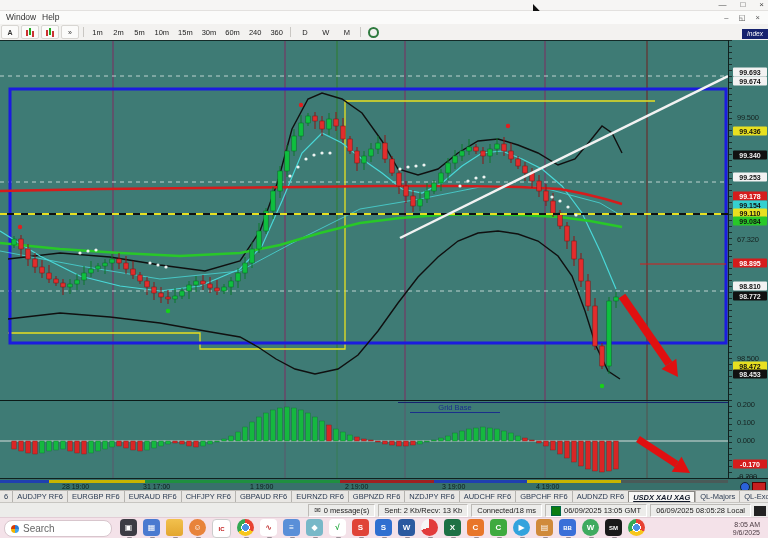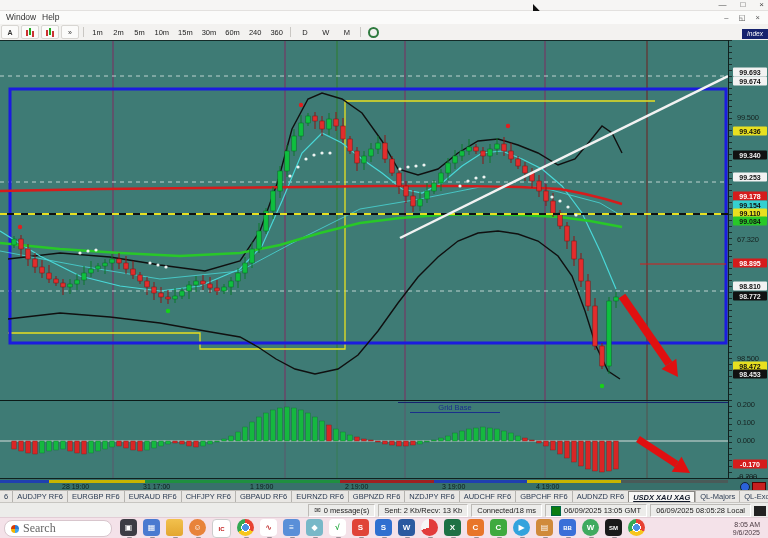--- a/index.html
+++ b/index.html
@@ -59,21 +59,21 @@
      linear-gradient(#222,#222) 0 0/12px 10px no-repeat,
      linear-gradient(#3c3,#3c3) 2px 5px/2px 4px no-repeat,
      linear-gradient(#cc3,#cc3) 5px 3px/2px 6px no-repeat,
      linear-gradient(#c33,#c33) 8px 1px/2px 8px no-repeat;margin-right:2px;}
   
   #taskbar{position:absolute;left:0;top:517px;width:768px;height:21px;background:#f4e2e9;border-top:1px solid #e2cdd6;
            display:flex;align-items:center;}
   #search{width:100px;height:15px;margin-left:4px;background:#fff;border:1px solid #d8c6cd;border-radius:8px;
           display:flex;align-items:center;gap:4px;padding-left:6px;}
   #search .sicon{width:8px;height:8px;border-radius:50%;background:conic-gradient(#2b7cd3 0 25%,#41a5ee 25% 50%,#f3b500 50% 75%,#d83b01 75%);}
-  #search span{font-size:12px;color:#666;font-family:Liberation Serif, serif;}
+  #search span{font-size:10px;color:#666;}
   #apps{display:flex;align-items:flex-start;gap:6px;margin-left:8px;}
   .app{position:relative;width:17px;height:17px;border-radius:4px;display:flex;align-items:center;justify-content:center;
        font-size:8px;font-weight:bold;line-height:1;}
   .app.circle{border-radius:50%;}
   .app .dot{position:absolute;left:50%;bottom:-3px;width:5px;height:2px;margin-left:-2px;border-radius:2px;background:#9a8f96;}
   .app.chrome{background:radial-gradient(circle at 50% 50%,#4a90e2 0 27%,#fff 27% 36%,transparent 36%),
               conic-gradient(#e84133 0 33%,#f7c61c 33% 66%,#34a853 66% 100%);}
   .app.pie{background:conic-gradient(#e23b3b 0 70%,#f6f6f6 70% 100%);}
   .app.folder{background:linear-gradient(#f2c14e,#e3a62f);border-radius:3px;}
   #clock{margin-left:auto;text-align:right;padding-right:8px;font-size:7px;color:#4a3a42;line-height:8px;}

